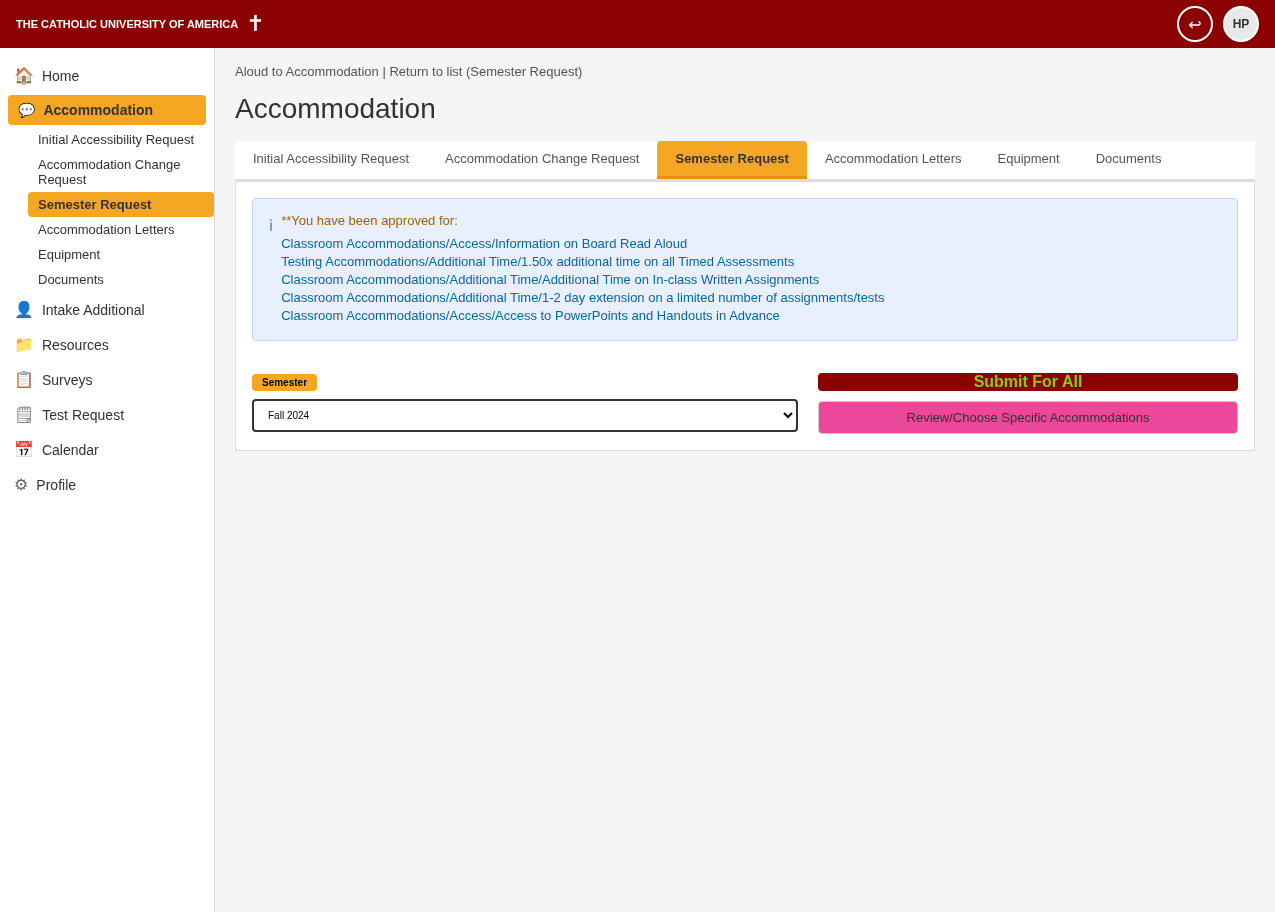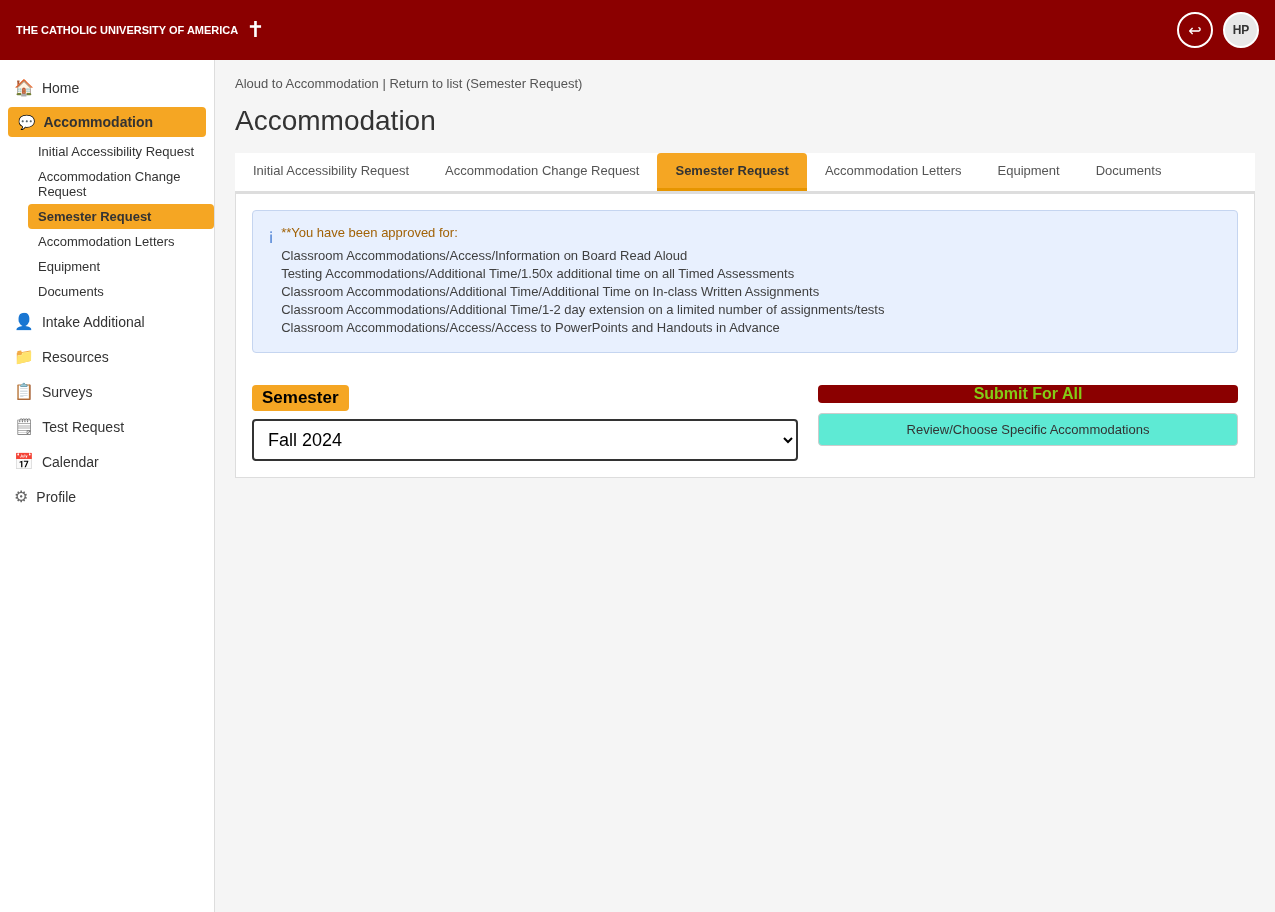--- a/index.html
+++ b/index.html
@@ -1,21 +1,21 @@
 <!DOCTYPE html>
 <html><head>
   <meta charset="utf-8">
   <style>
     * { box-sizing: border-box; margin: 0; padding: 0; }
     body { font-family: Arial, sans-serif; font-size: 14px; background: #f5f5f5; display: flex; flex-direction: column; height: 100vh; }
 
     
     .header {
       background-color: #8b0000;
-      height: 60px;
+      height: 48px;
       display: flex;
       align-items: center;
       justify-content: space-between;
       padding: 0 16px;
       flex-shrink: 0;
     }
     .header-logo {
       display: flex;
       align-items: center;
       gap: 8px;
@@ -198,21 +198,21 @@
     }
     .info-content {}
     .info-title {
       color: #a16207;
       font-size: 13px;
       font-weight: normal;
       margin-bottom: 8px;
     }
     .info-link {
       display: block;
-      color: #404040;
+      color: #0369a1;
       font-size: 13px;
       text-decoration: none;
       margin-bottom: 3px;
     }
 
     
     .form-area {
       display: flex;
       gap: 20px;
       padding: 16px;
@@ -220,32 +220,32 @@
     }
     .form-left {
       flex: 1;
     }
     .form-right {
       width: 420px;
       flex-shrink: 0;
     }
 
     .semester-label {
-      font-size: 17px;
+      font-size: 10px;
       font-weight: bold;
       background: #f5a623;
       display: inline-block;
       padding: 3px 10px;
       border-radius: 4px;
       margin-bottom: 8px;
     }
     .semester-select {
       width: 100%;
       padding: 8px 10px;
-      font-size: 18px;
+      font-size: 10px;
       border: 2px solid #333;
       border-radius: 4px;
       background: white;
       cursor: pointer;
       appearance: auto;
     }
 
     .submit-btn {
       background: #8b0000;
       color: #84cc16;
@@ -254,21 +254,21 @@
       font-size: 16px;
       font-weight: bold;
       border-radius: 4px;
       cursor: pointer;
       margin-bottom: 10px;
       display: block;
       width: 100%;
     }
 
     .review-btn {
-      background: #5eead4;
+      background: #ec4899;
       color: #333;
       border: 1px solid #ccc;
       padding: 8px 16px;
       font-size: 13px;
       border-radius: 4px;
       cursor: pointer;
       display: block;
       width: 100%;
       text-align: center;
     }

